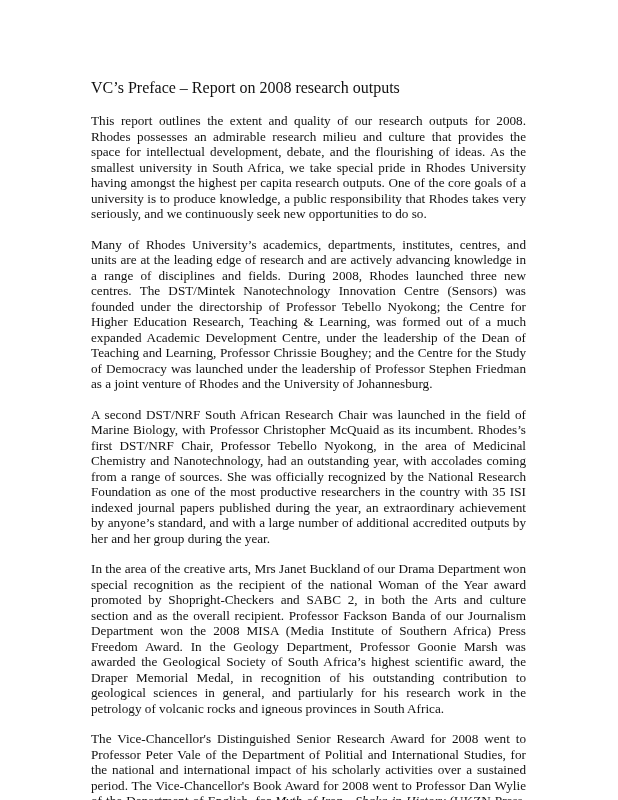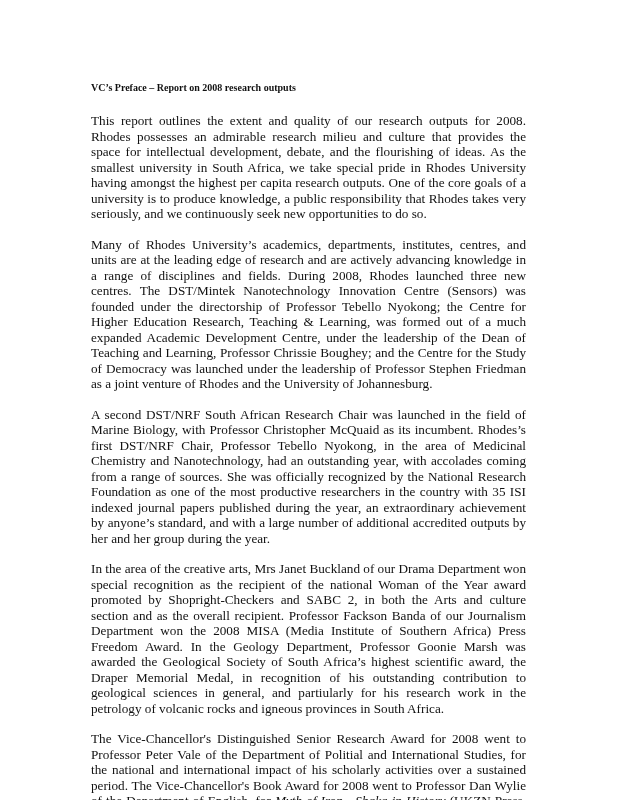--- a/index.html
+++ b/index.html
@@ -8,22 +8,22 @@
       position: absolute;
       left: 91px;
       top: 80px;
       width: 447px;
       font-family: "Liberation Serif", serif;
       color: #111111;
       font-size: 13.2px;
       line-height: 15.5px;
     }
     .title {
-      font-weight: bold;
-      font-size: 10px;
+      font-weight: normal;
+      font-size: 16px;
       margin: 0 0 17px 0;
       line-height: 16px;
     }
     .para {
       margin: 0 12px 15px 0;
       text-align: justify;
       text-align-last: left;
     }
     .para em { font-style: italic; }
   </style>

